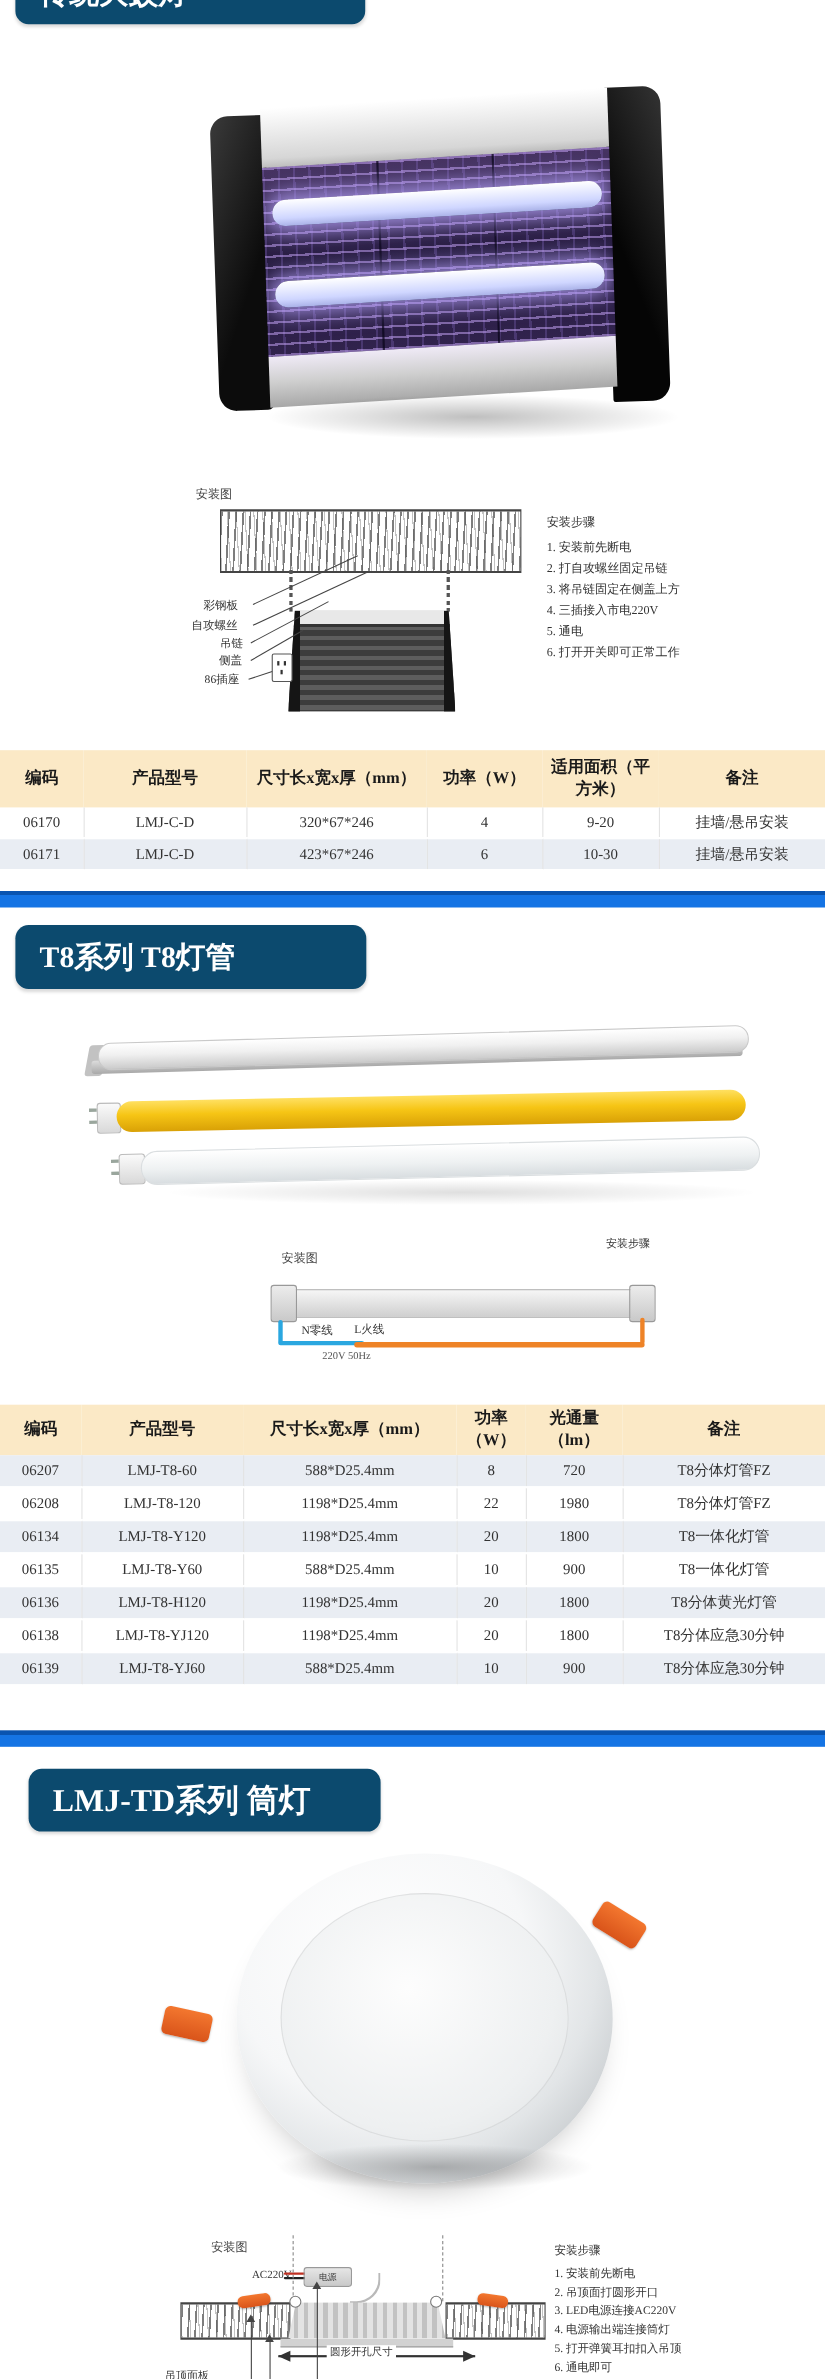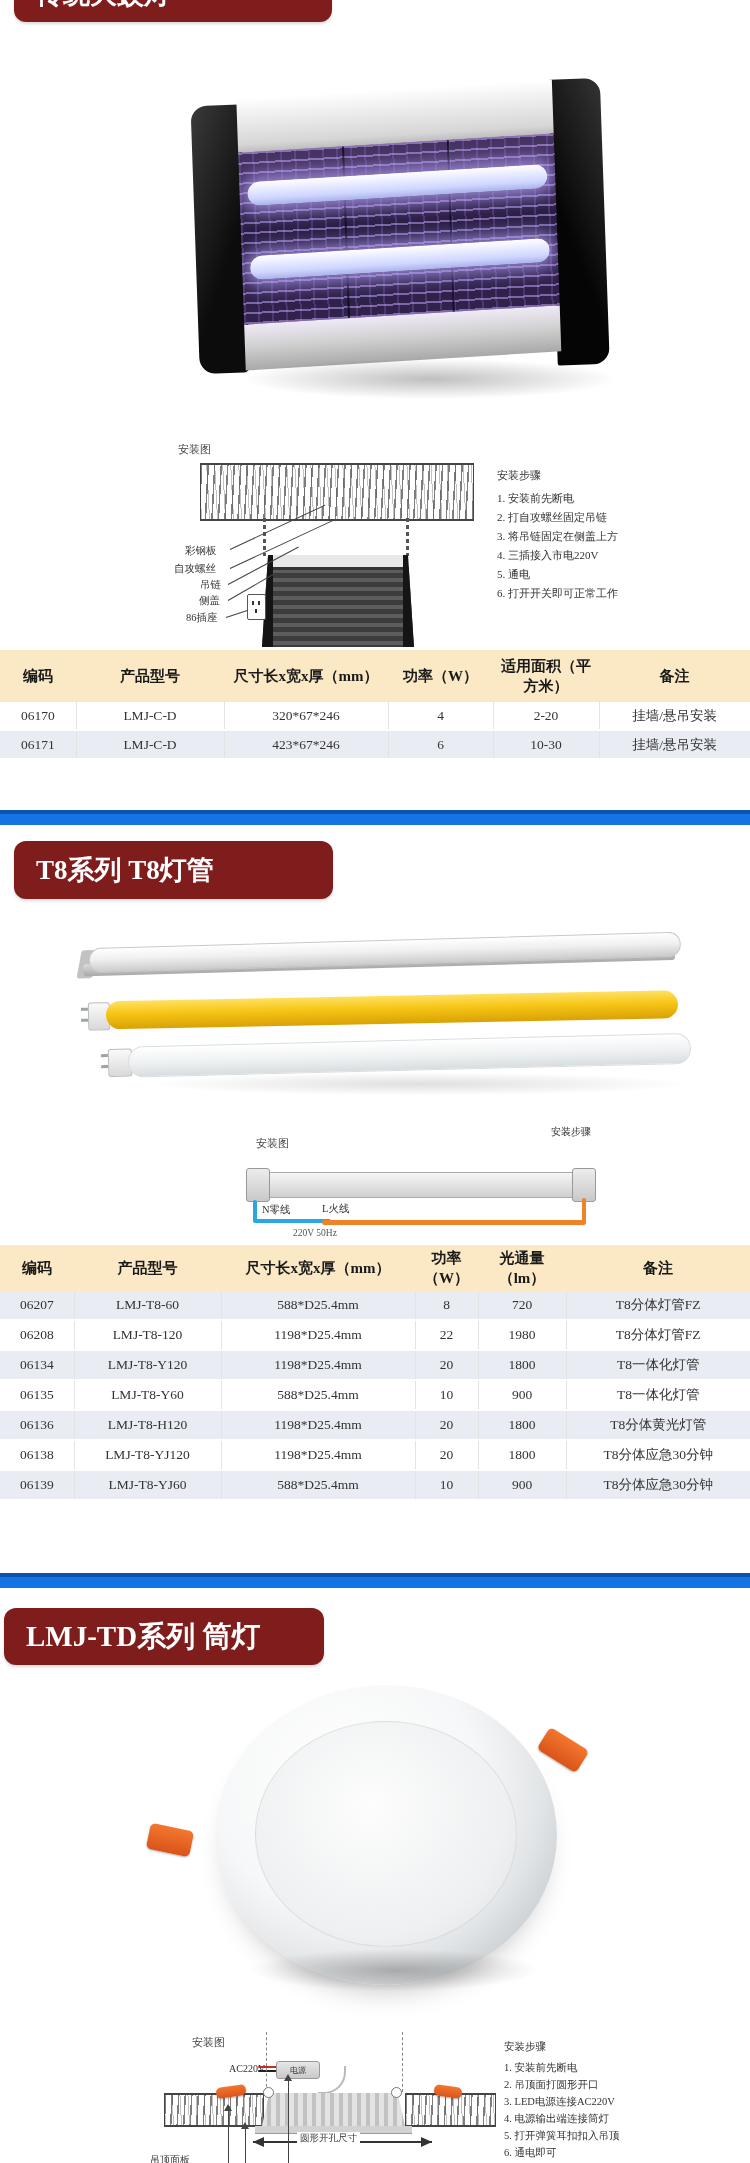--- a/index.html
+++ b/index.html
@@ -1,28 +1,28 @@
 <!DOCTYPE html>
 <html><head>
 <meta charset="utf-8">
 <style>
   html,body{margin:0;padding:0;background:#fff;}
   .page{position:relative;width:750px;height:2163px;overflow:hidden;background:#fff;
         font-family:Liberation Serif, serif;color:#222;}
 
   
-  .pill{position:absolute;background:#7f1d1d;border-radius:12px;color:#fff;
+  .pill{position:absolute;background:#0c4a6e;border-radius:12px;color:#fff;
         font-weight:bold;display:flex;align-items:center;padding-left:22px;
         box-shadow:0 2px 3px rgba(0,0,0,.15);}
   
   .divider{position:absolute;left:0;width:750px;height:15px;
            background:linear-gradient(180deg,#0a54b0 0 4px,#1574e4 4px 100%);}
 
   
-  .tbl-wrap{position:absolute;left:0;width:696px;}
+  .tbl-wrap{position:absolute;left:0;width:696px;margin-top:32px;}
   table.spec{width:100%;border-collapse:collapse;table-layout:fixed;}
   table.spec th{background:#fbe9c6;color:#1a1a1a;font-weight:bold;font-size:15px;
                 line-height:20px;text-align:center;vertical-align:middle;padding:2px 2px;}
   table.spec td{font-size:13.5px;color:#333;text-align:center;vertical-align:middle;
                 border-right:1px solid #e3e3e3;border-bottom:2px solid #fff;}
   table.spec td:last-child{border-right:none;}
   .t1 th{height:48px;} .t1 td{height:25px;}
   .t2 th{height:42px;} .t2 td{height:26px;}
   .t1 tbody tr:nth-child(even){background:#e9edf3;}
   .t2 tbody tr:nth-child(odd){background:#e9edf3;}
@@ -211,21 +211,21 @@
         <th>适用面积（平方米）</th>
         <th>备注</th>
       </tr>
         </thead>
       <tbody>
           <tr>
             <td>06170</td>
             <td>LMJ-C-D</td>
             <td>320*67*246</td>
             <td>4</td>
-            <td>2-20</td>
+            <td>9-20</td>
             <td>挂墙/悬吊安装</td>
           </tr>
           <tr>
             <td>06171</td>
             <td>LMJ-C-D</td>
             <td>423*67*246</td>
             <td>6</td>
             <td>10-30</td>
             <td>挂墙/悬吊安装</td>
           </tr>
@@ -259,21 +259,21 @@
   <div class="shadow" style="left:140px;top:1072px;width:560px;height:24px;opacity:.5;"></div>
 
   <div class="dg-caption" style="left:256px;top:1136px;">安装图</div>
   <div class="t8-tube"></div>
   <div class="t8-cap" style="left:246px;"></div>
   <div class="t8-cap" style="left:572px;"></div>
   <div class="wire" style="left:253px;top:1200px;width:4px;height:22px;background:#2aa7e0;"></div>
   <div class="wire" style="left:253px;top:1219px;width:78px;height:4px;background:#2aa7e0;"></div>
   <div class="wire" style="left:322px;top:1220px;width:264px;height:5px;background:#ee8327;border-radius:3px;"></div>
   <div class="wire" style="left:582px;top:1198px;width:4px;height:24px;background:#ee8327;"></div>
-  <div class="dg-label" style="left:262px;top:1203px;">N零线</div>
+  <div class="dg-label" style="left:274px;top:1203px;">N零线</div>
   <div class="dg-label" style="left:322px;top:1202px;">L火线</div>
   <div class="dg-label" style="left:293px;top:1228px;font-size:9.5px;color:#555;">220V 50Hz</div>
 
   <div class="steps" style="left:551px;top:1124px;line-height:16.5px;font-size:10px;">
     <div class="title">安装步骤</div>
   </div>
 
   <div class="tbl-wrap" style="top:1245px;">
     <table class="spec t2">
       <colgroup>
@@ -350,21 +350,21 @@
             <td>10</td>
             <td>900</td>
             <td>T8分体应急30分钟</td>
           </tr>
         </tbody>
     </table>
   </div>
 
   <div class="divider" style="top:1573px;"></div>
 
-  <div class="pill" style="left:4px;top:1608px;width:298px;height:57px;font-size:29px;">
+  <div class="pill" style="left:26px;top:1608px;width:298px;height:57px;font-size:29px;">
     <span>LMJ-TD系列 筒灯</span>
   </div>
 
   <div class="clip" style="left:540px;top:1737px;width:46px;height:26px;transform:rotate(32deg);"></div>
   <div class="clip" style="left:148px;top:1827px;width:44px;height:26px;transform:rotate(12deg);"></div>
   <div class="dl">
     <div class="face"></div>
   </div>
   <div class="shadow" style="left:245px;top:1948px;width:300px;height:44px;"></div>
 

